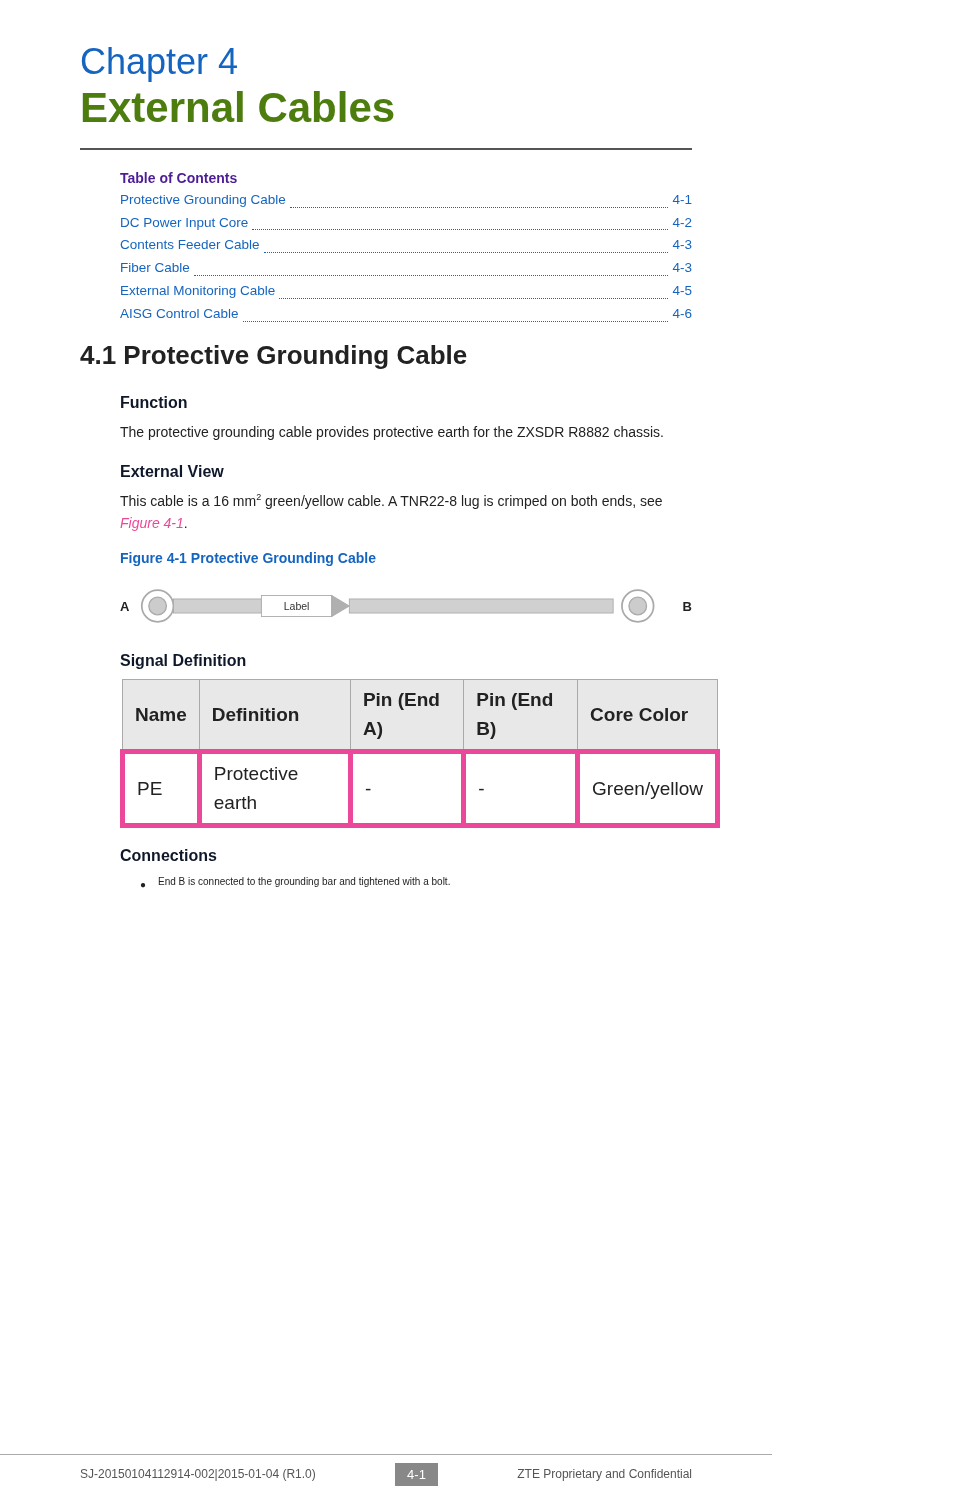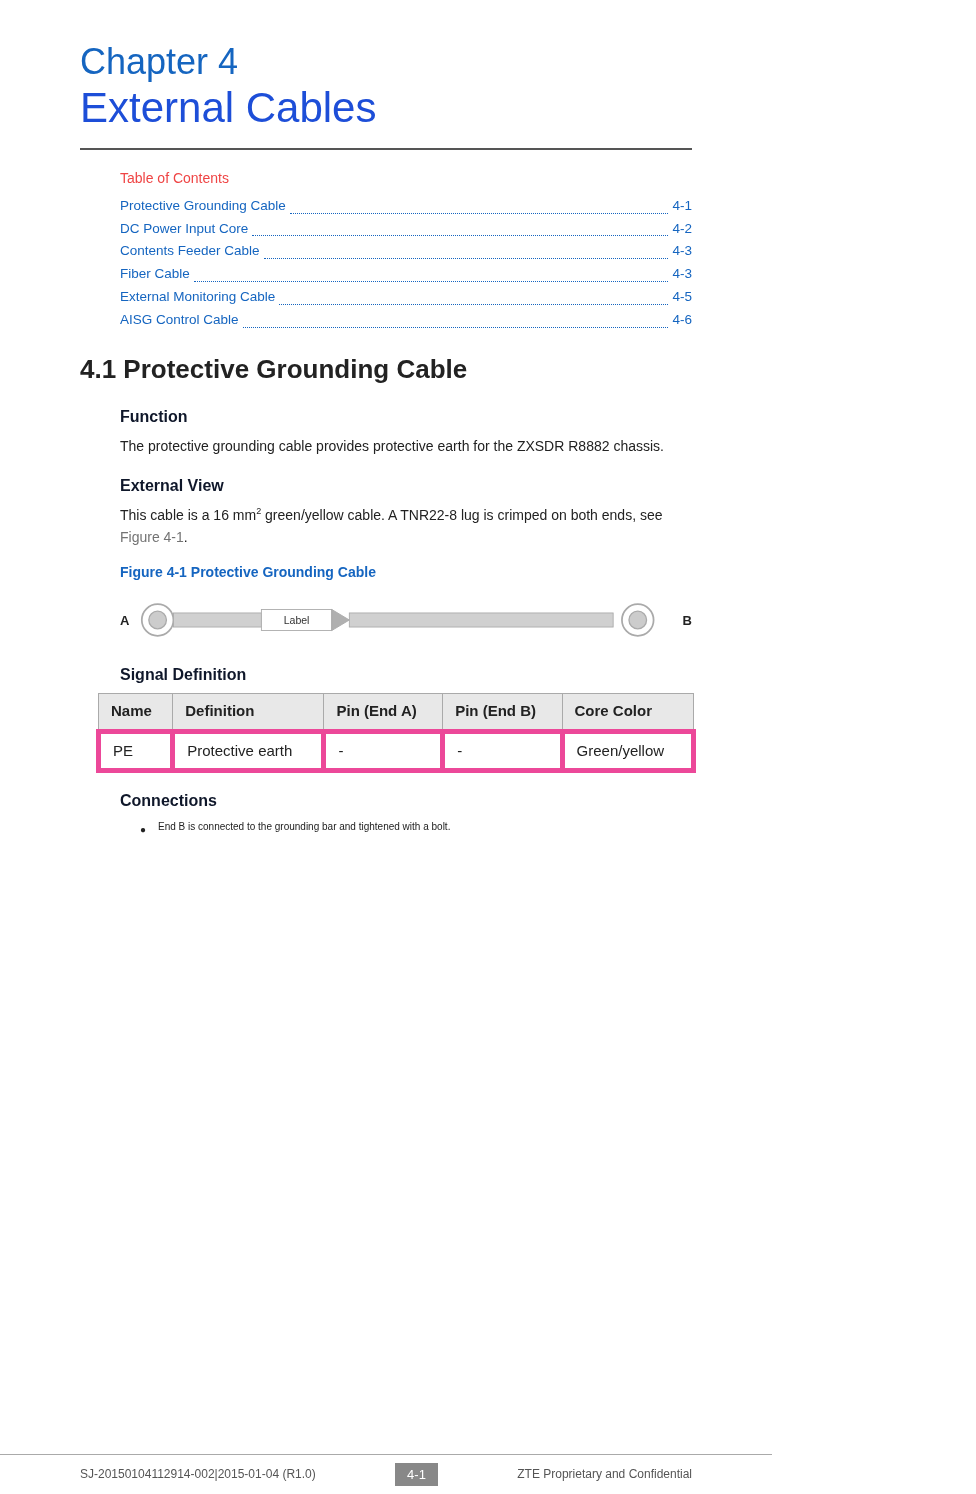--- a/index.html
+++ b/index.html
@@ -19,45 +19,44 @@
     }
     .chapter-number {
       font-size: 36px;
       color: #1565c0;
       font-weight: normal;
       margin-bottom: 0;
       line-height: 1.2;
     }
     .chapter-title {
       font-size: 42px;
-      color: #1d4ed8;
-      font-weight: normal;
+      color: #4d7c0f;
+      font-weight: bold;
       margin-bottom: 10px;
       line-height: 1.2;
     }
     .chapter-divider {
       border: none;
       border-top: 2px solid #555;
       margin: 14px 0 18px 0;
     }
     .intro-text {
       margin-left: 40px;
       margin-bottom: 12px;
       font-size: 14px;
     }
     .toc-title {
       margin-left: 40px;
-      color: #ef4444;
-      font-weight: normal;
-      font-size: 14px;
-      margin-bottom: 6px;
+      color: #4c1d95;
+      font-weight: bold;
+      font-size: 14px;
     }
     .toc-list {
       margin-left: 40px;
-      margin-bottom: 18px;
+      margin-bottom: 10px;
     }
     .toc-item {
       color: #1565c0;
       font-size: 13.5px;
       display: flex;
       justify-content: space-between;
       line-height: 1.7;
     }
     .toc-item-text {
       color: #1565c0;
@@ -114,23 +113,23 @@
     }
     .cable-end-label-b {
       font-size: 13px;
       font-weight: bold;
       margin-left: 4px;
     }
     .cable-svg {
       display: block;
     }
     table.signal-table {
-      margin-left: 16px;
+      margin-left: 40px;
       border-collapse: collapse;
-      font-size: 15px;
+      font-size: 19px;
       margin-bottom: 14px;
       min-width: 600px;
     }
     table.signal-table th {
       background: #e8e8e8;
       border: 1px solid #aaa;
       padding: 6px 12px;
       font-weight: bold;
       text-align: left;
     }
@@ -153,21 +152,22 @@
       line-height: 1.6;
     }
     .connections-list li::before {
       content: "●";
       position: absolute;
       left: 0;
       font-size: 10px;
       top: 3px;
     }
     .blue-link {
-      color: #737373;
+      color: #ec4899;
+      font-style: italic;
     }
     .footer {
       position: absolute;
       bottom: 0;
       left: 0;
       right: 0;
       border-top: 1px solid #aaa;
       display: flex;
       justify-content: space-between;
       align-items: center;

